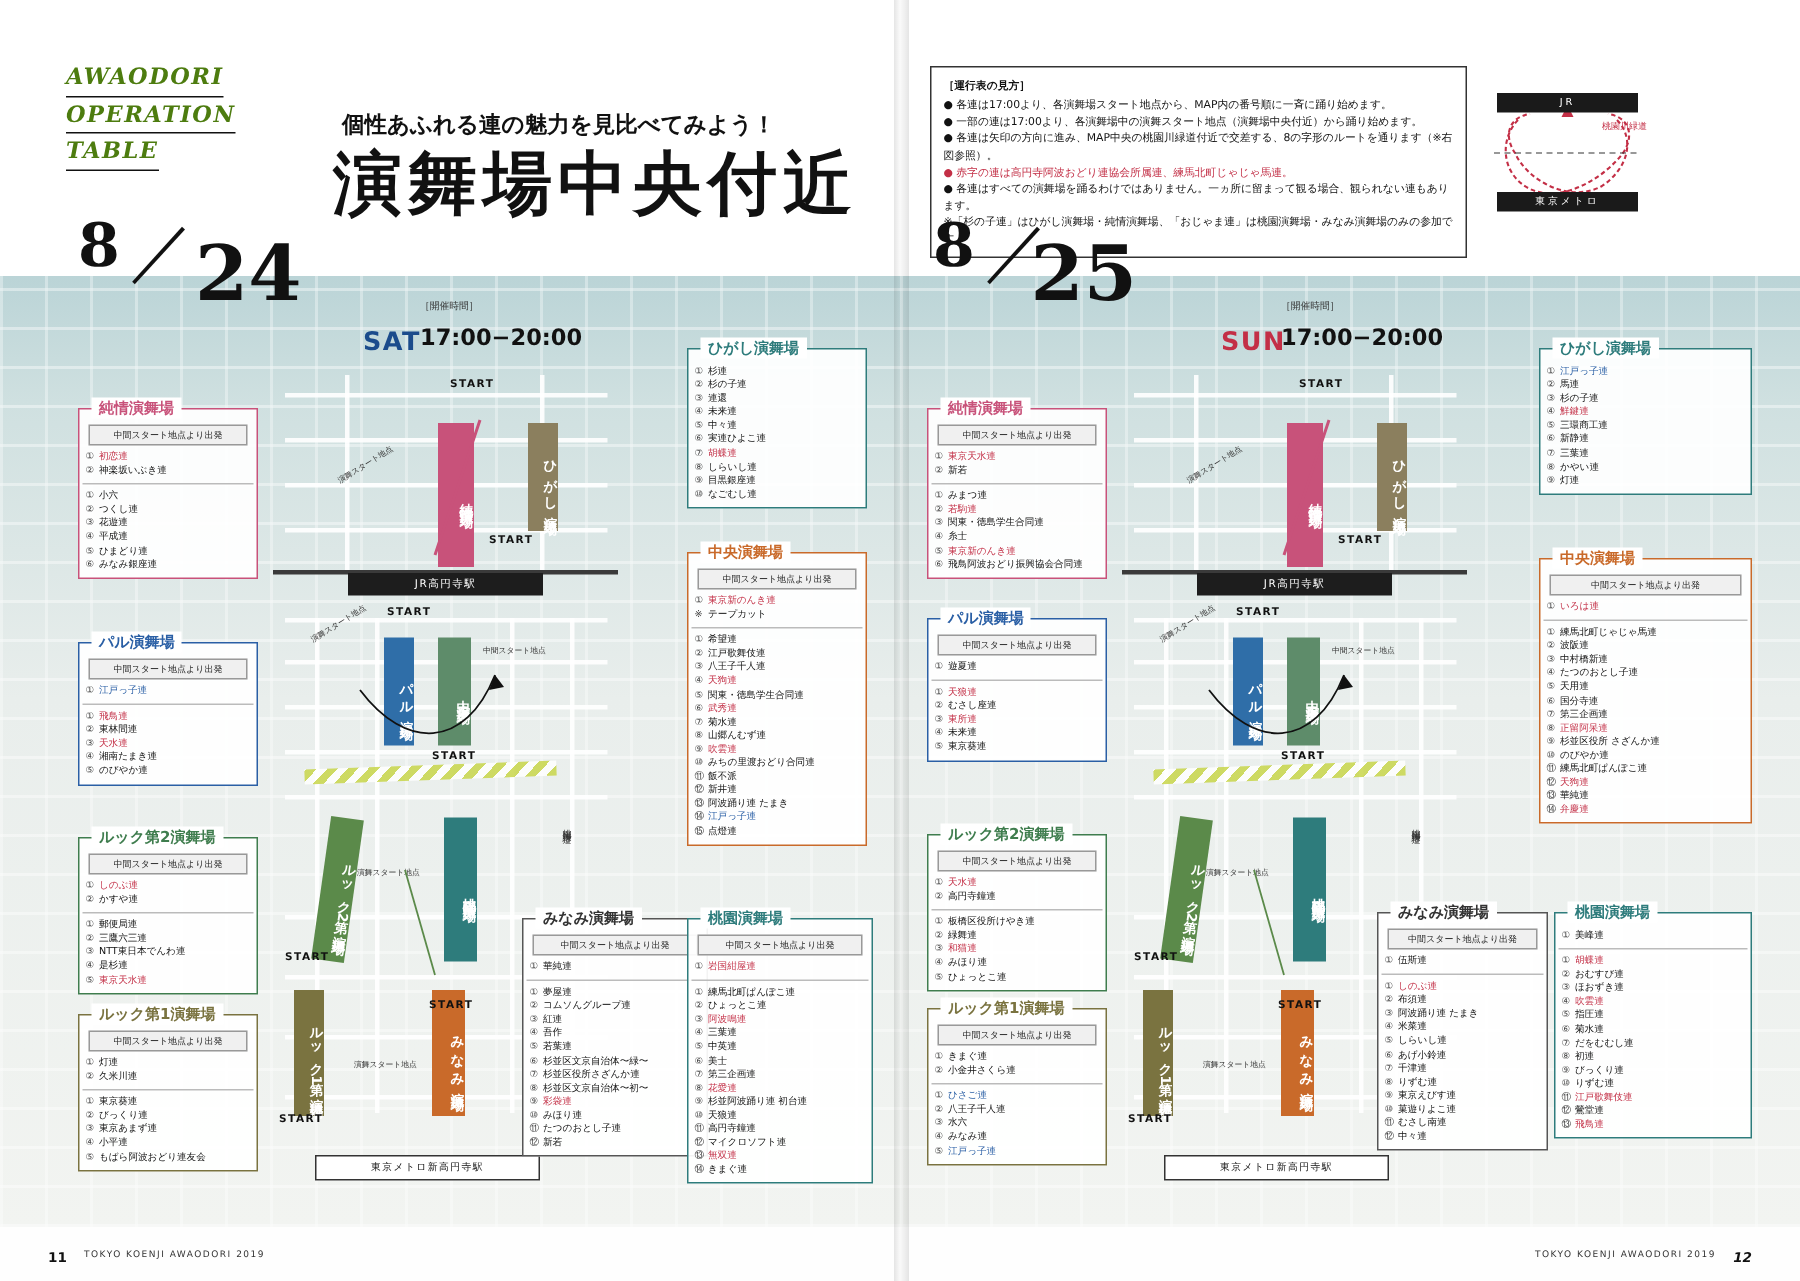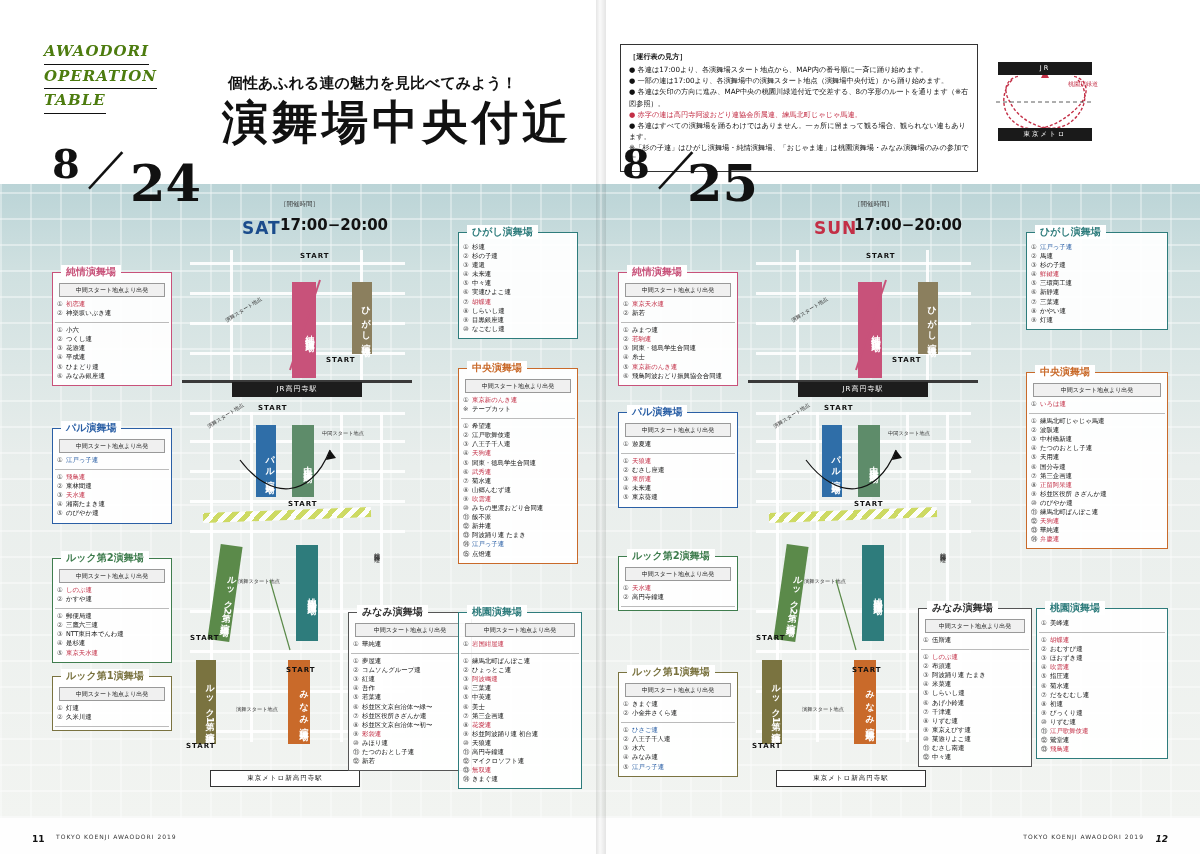--- a/index.html
+++ b/index.html
@@ -337,20 +337,27 @@
         </ol>
       </div>
       <div class="panel b-olive" style="left: 52px; top: 676px; width: 118px;">
         <div class="ttl">ルック第1演舞場</div>
         <div class="note">中間スタート地点より出発</div>
         <ol>
           <li><span class="n">①</span><span>灯連</span></li>
           <li><span class="n">②</span><span>久米川連</span></li>
         </ol>
         <hr>
+        <ol>
+          <li><span class="n">①</span><span>東京葵連</span></li>
+          <li><span class="n">②</span><span>びっくり連</span></li>
+          <li><span class="n">③</span><span>東京あまず連</span></li>
+          <li><span class="n">④</span><span>小平連</span></li>
+          <li><span class="n">⑤</span><span>もばら阿波おどり連友会</span></li>
+        </ol>
       </div>
       <div class="panel b-teal" style="left: 458px; top: 232px; width: 118px;">
         <div class="ttl">ひがし演舞場</div>
         <div style="height: 8px;"></div>
         <ol>
           <li><span class="n">①</span><span>杉連</span></li>
           <li><span class="n">②</span><span>杉の子連</span></li>
           <li><span class="n">③</span><span>連還</span></li>
           <li><span class="n">④</span><span>未来連</span></li>
           <li><span class="n">⑤</span><span>中々連</span></li>
@@ -466,20 +473,27 @@
         </ol>
       </div>
       <div class="panel b-green" style="left: 618px; top: 556px; width: 118px;">
         <div class="ttl">ルック第2演舞場</div>
         <div class="note">中間スタート地点より出発</div>
         <ol>
           <li><span class="n">①</span><span class="red-t">天水連</span></li>
           <li><span class="n">②</span><span>高円寺鐘連</span></li>
         </ol>
         <hr>
+        <ol>
+          <li><span class="n">①</span><span>板橋区役所けやき連</span></li>
+          <li><span class="n">②</span><span>緑舞連</span></li>
+          <li><span class="n">③</span><span class="red-t">和猫連</span></li>
+          <li><span class="n">④</span><span>みほり連</span></li>
+          <li><span class="n">⑤</span><span>ひょっとこ連</span></li>
+        </ol>
       </div>
       <div class="panel b-olive" style="left: 618px; top: 672px; width: 118px;">
         <div class="ttl">ルック第1演舞場</div>
         <div class="note">中間スタート地点より出発</div>
         <ol>
           <li><span class="n">①</span><span>きまぐ連</span></li>
           <li><span class="n">②</span><span>小金井さくら連</span></li>
         </ol>
         <hr>
         <ol>

